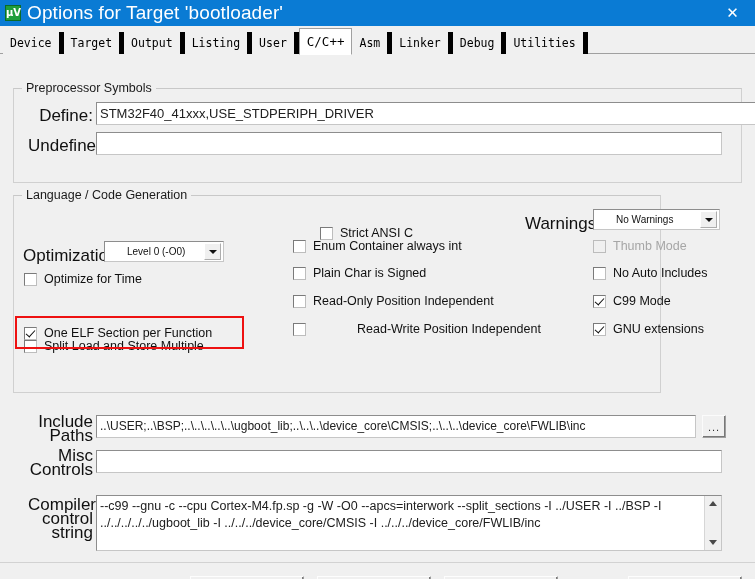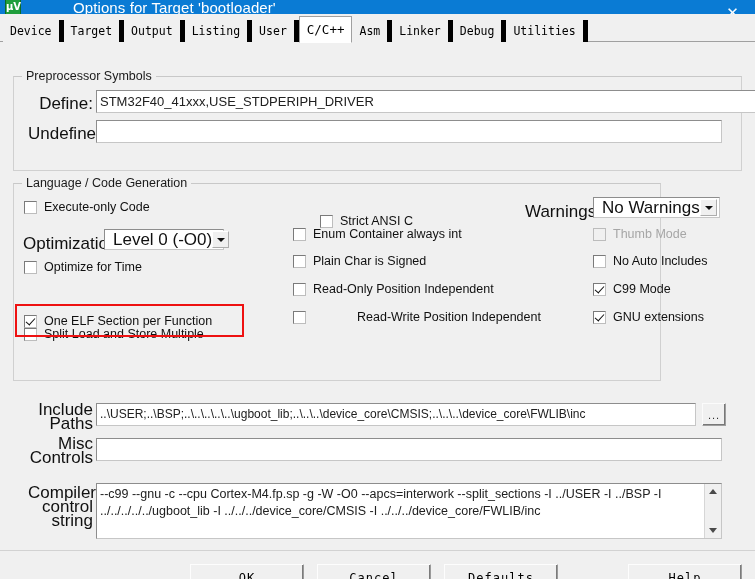--- a/index.html
+++ b/index.html
@@ -6,21 +6,21 @@
     margin: 0; padding: 0;
     width: 755px; height: 579px;
     overflow: hidden;
     background: #f0f0f0;
     font-family: "Liberation Sans", sans-serif;
   }
   * { box-sizing: border-box; }
 
   
   .titlebar {
-    height: 14px;
+    height: 26px;
     background: #0a7bd4;
     display: flex;
     align-items: center;
     color: #ffffff;
     position: relative;
   }
   .title-icon {
     width: 16px; height: 16px;
     margin: 0 6px 0 5px;
     background: #1f9e3c;
@@ -32,24 +32,23 @@
     position: absolute;
     left: 0; right: 0; top: -1px;
     text-align: center;
     font-size: 10px;
     font-weight: bold;
     color: #ffffff;
     font-family: "DejaVu Sans", sans-serif;
     line-height: 16px;
   }
   .title-text {
-    font-size: 15px;
+    font-size: 19px;
     letter-spacing: .1px;
     white-space: nowrap;
-    margin-left: 46px;
   }
   .title-close {
     position: absolute;
     right: 0; top: 0;
     width: 45px; height: 26px;
     display: flex; align-items: center; justify-content: center;
     font-size: 15px;
     color: #ffffff;
     cursor: default;
   }
@@ -174,23 +173,23 @@
     background: #ffffff;
     border: 1px solid #8d8d8d;
     border-right-color: #c6c6c6;
     border-bottom-color: #c6c6c6;
     display: flex;
     align-items: center;
     height: 21px;
   }
   .combo .val {
     flex: 1;
-    font-size: 17px;
+    font-size: 10px;
     color: #101010;
-    padding-left: 8px;
+    padding-left: 22px;
     white-space: nowrap;
   }
   .combo .arrow {
     width: 17px; height: 17px;
     margin-right: 2px;
     background: #f0f0f0;
     border: 1px solid #adadad;
     border-top-color: #ffffff;
     border-left-color: #ffffff;
     display: flex;
@@ -330,24 +329,20 @@
   </div>
   <div class="lbl" style="position:absolute; left:35px; top:52px; width:58px; text-align:right;">Define:</div>
   <div class="field" style="position:absolute; left:96px; top:48px; width:732px; height:23px;">STM32F40_41xxx,USE_STDPERIPH_DRIVER</div>
   <div class="lbl" style="position:absolute; left:28px; top:82px; width:65px; text-align:right;">Undefine:</div>
   <div class="field" style="position:absolute; left:96px; top:78px; width:626px; height:23px;"></div>
 
   <div class="group" style="left:13px; top:141px; width:648px; height:198px;">
     <div class="legend">Language / Code Generation</div>
   </div>
 
-  <div class="cb" style="left:24px; top:158px;">
-    <span class="box"></span>
-    <span class="txt">Execute-only Code</span>
-  </div>
   <div class="lbl" style="position:absolute; left:23px; top:192px;">Optimization:</div>
   <div class="combo" style="left:104px; top:187px; width:120px;">
     <span class="val">Level 0 (-O0)</span>
     <span class="arrow"></span>
   </div>
   <div class="cb" style="left:24px; top:218px;">
     <span class="box"></span>
     <span class="txt">Optimize for Time</span>
   </div>
   <div class="cb" style="left:24px; top:245px;margin-top:40px;">

